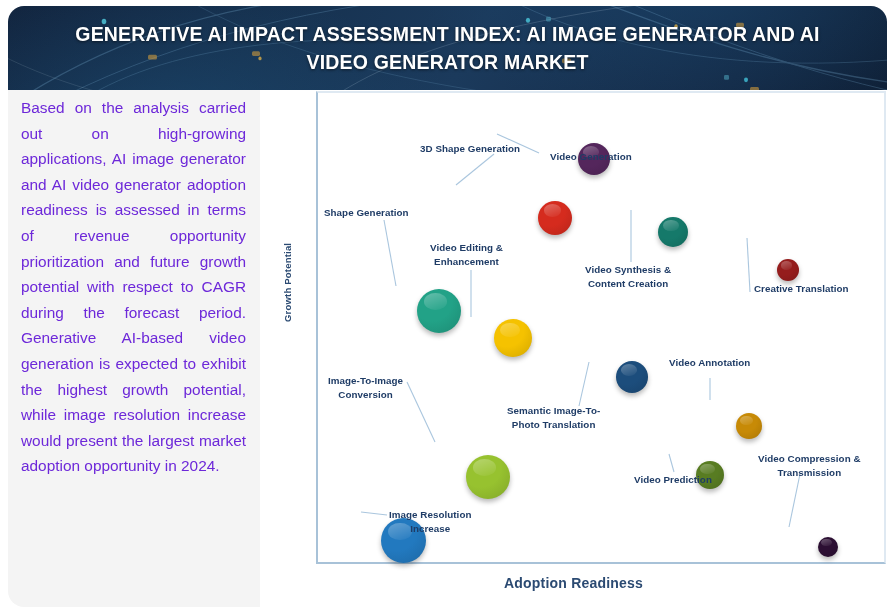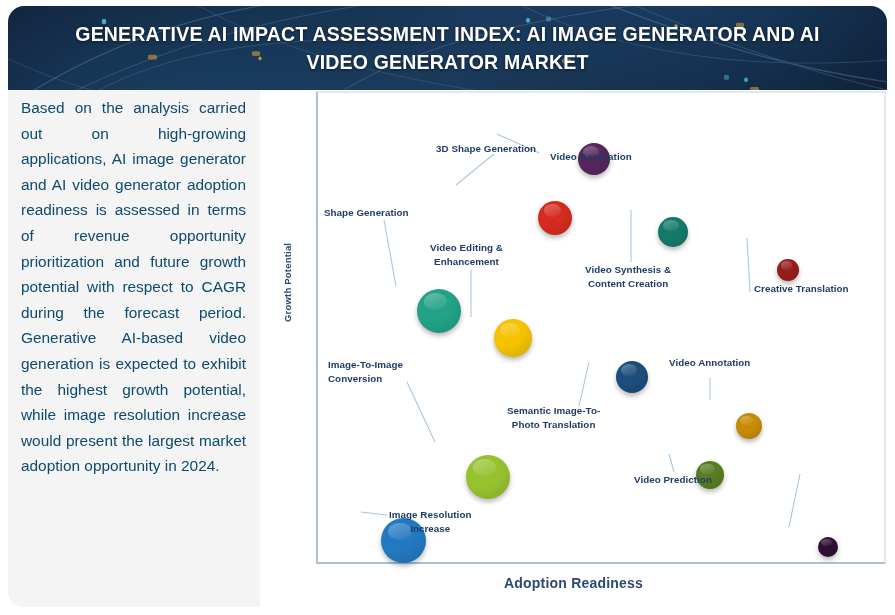--- a/index.html
+++ b/index.html
@@ -59,21 +59,21 @@
     height: 517px;
     background: #f4f4f4;
     border-radius: 0 0 0 16px;
     box-sizing: border-box;
     padding: 5px 14px 10px 13px;
   }
   .left-text {
     font-family: "Liberation Sans", sans-serif;
     font-size: 15.4px;
     line-height: 25.6px;
-    color: #0c4a6e;
+    color: #6d28d9;
     text-align: justify;
     text-justify: inter-word;
     hyphens: none;
   }
 
   
   .chart-area {
     position: absolute;
     left: 260px;
     top: 90px;
@@ -209,41 +209,43 @@
         <line x1="450" y1="288" x2="450" y2="310" stroke="#aac6de" stroke-width="1.1"></line>
         <line x1="147" y1="292" x2="175" y2="352" stroke="#aac6de" stroke-width="1.1"></line>
         <line x1="414" y1="382" x2="409" y2="364" stroke="#aac6de" stroke-width="1.1"></line>
         <line x1="127" y1="425" x2="101" y2="422" stroke="#aac6de" stroke-width="1.1"></line>
         <line x1="540" y1="384" x2="529" y2="437" stroke="#aac6de" stroke-width="1.1"></line>
       </svg>
     <div class="bubbles" id="bubbles">
         <div class="bubble" title="Video Generation" style="left: 317.642px; top: 52.66px; width: 32px; height: 32px; background: radial-gradient(circle at 34% 28%, rgb(84, 38, 92) 0%, rgb(84, 38, 92) 46%, rgba(0, 0, 0, 0.22) 130%), rgb(84, 38, 92);"></div>
         <div class="bubble-label" style="left: 290px; top: 60px; text-align: center;">Video Generation</div>
         <div class="bubble" title="3D Shape Generation" style="left: 278.154px; top: 110.754px; width: 34px; height: 34px; background: radial-gradient(circle at 34% 28%, rgb(213, 43, 30) 0%, rgb(213, 43, 30) 46%, rgba(0, 0, 0, 0.22) 130%), rgb(213, 43, 30);"></div>
-        <div class="bubble-label" style="left: 176px; top: 52px; text-align: right;">3D Shape Generation</div>
+        <div class="bubble-label" style="left: 160px; top: 52px; text-align: right;">3D Shape Generation</div>
         <div class="bubble" title="Video Synthesis &amp; Content Creation" style="left: 398.448px; top: 126.824px; width: 30px; height: 30px; background: radial-gradient(circle at 34% 28%, rgb(21, 121, 106) 0%, rgb(21, 121, 106) 46%, rgba(0, 0, 0, 0.22) 130%), rgb(21, 121, 106);"></div>
         <div class="bubble-label" style="left: 325px; top: 173px; text-align: center;">Video Synthesis &amp;
 Content Creation</div>
         <div class="bubble" title="Creative Storytelling" style="left: 517.346px; top: 169.282px; width: 22px; height: 22px; background: radial-gradient(circle at 34% 28%, rgb(149, 29, 29) 0%, rgb(149, 29, 29) 46%, rgba(0, 0, 0, 0.22) 130%), rgb(149, 29, 29);"></div>
         <div class="bubble-label" style="left: 494px; top: 192px; text-align: center;">Creative Translation</div>
         <div class="bubble" title="Image Generation" style="left: 157.124px; top: 199.085px; width: 44px; height: 44px; background: radial-gradient(circle at 34% 28%, rgb(34, 162, 135) 0%, rgb(34, 162, 135) 46%, rgba(0, 0, 0, 0.22) 130%), rgb(34, 162, 135);"></div>
         <div class="bubble-label" style="left: 64px; top: 116px; text-align: center;">Shape Generation</div>
         <div class="bubble" title="Video Editing &amp; Enhancement" style="left: 234.27px; top: 228.818px; width: 38px; height: 38px; background: radial-gradient(circle at 34% 28%, rgb(245, 194, 0) 0%, rgb(245, 194, 0) 46%, rgba(0, 0, 0, 0.22) 130%), rgb(245, 194, 0);"></div>
         <div class="bubble-label" style="left: 170px; top: 151px; text-align: center;">Video Editing &amp;
 Enhancement</div>
         <div class="bubble" title="Semantic Image-To-Photo Translation" style="left: 355.564px; top: 270.745px; width: 32px; height: 32px; background: radial-gradient(circle at 34% 28%, rgb(28, 77, 124) 0%, rgb(28, 77, 124) 46%, rgba(0, 0, 0, 0.22) 130%), rgb(28, 77, 124);"></div>
         <div class="bubble-label" style="left: 247px; top: 314px; text-align: center;">Semantic Image-To-
 Photo Translation</div>
         <div class="bubble" title="Video Annotation" style="left: 475.726px; top: 322.99px; width: 26px; height: 26px; background: radial-gradient(circle at 34% 28%, rgb(199, 138, 6) 0%, rgb(199, 138, 6) 46%, rgba(0, 0, 0, 0.22) 130%), rgb(199, 138, 6);"></div>
         <div class="bubble-label" style="left: 409px; top: 266px; text-align: center;">Video Annotation</div>
         <div class="bubble" title="Image-To-Image Conversion" style="left: 205.8px; top: 364.642px; width: 44px; height: 44px; background: radial-gradient(circle at 34% 28%, rgb(151, 194, 47) 0%, rgb(151, 194, 47) 46%, rgba(0, 0, 0, 0.22) 130%), rgb(151, 194, 47);"></div>
-        <div class="bubble-label" style="left: 68px; top: 268px; text-align: left;">Image-To-Image
+        <div class="bubble-label" style="left: 68px; top: 284px; text-align: center;">Image-To-Image
 Conversion</div>
         <div class="bubble" title="Video Prediction" style="left: 435.672px; top: 370.766px; width: 28px; height: 28px; background: radial-gradient(circle at 34% 28%, rgb(88, 124, 34) 0%, rgb(88, 124, 34) 46%, rgba(0, 0, 0, 0.22) 130%), rgb(88, 124, 34);"></div>
         <div class="bubble-label" style="left: 374px; top: 383px; text-align: center;">Video Prediction</div>
         <div class="bubble" title="Image Resolution Increase" style="left: 120.966px; top: 428.395px; width: 45px; height: 45px; background: radial-gradient(circle at 34% 28%, rgb(34, 121, 191) 0%, rgb(34, 121, 191) 46%, rgba(0, 0, 0, 0.22) 130%), rgb(34, 121, 191);"></div>
         <div class="bubble-label" style="left: 129px; top: 418px; text-align: center;">Image Resolution
 Increase</div>
         <div class="bubble" title="Video Compression &amp; Transmission" style="left: 557.966px; top: 446.523px; width: 20px; height: 20px; background: radial-gradient(circle at 34% 28%, rgb(44, 15, 51) 0%, rgb(44, 15, 51) 46%, rgba(0, 0, 0, 0.22) 130%), rgb(44, 15, 51);"></div>
+        <div class="bubble-label" style="left: 498px; top: 362px; text-align: center;">Video Compression &amp;
+Transmission</div>
       </div>
   </div>
 
 </div>
 
 </body></html>

